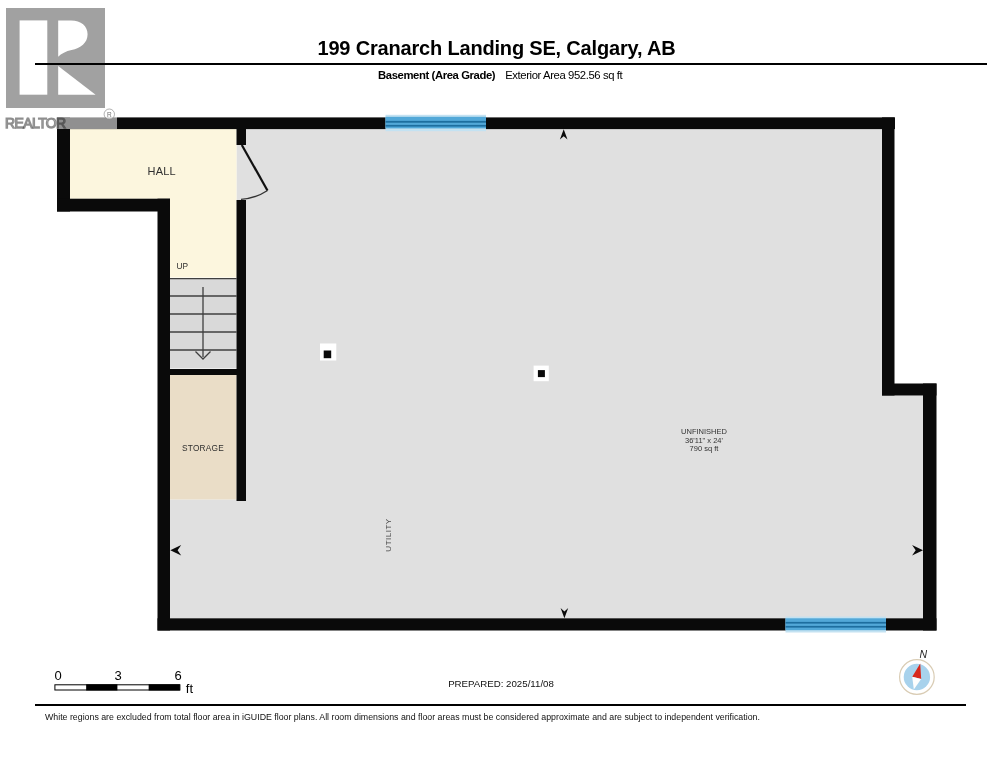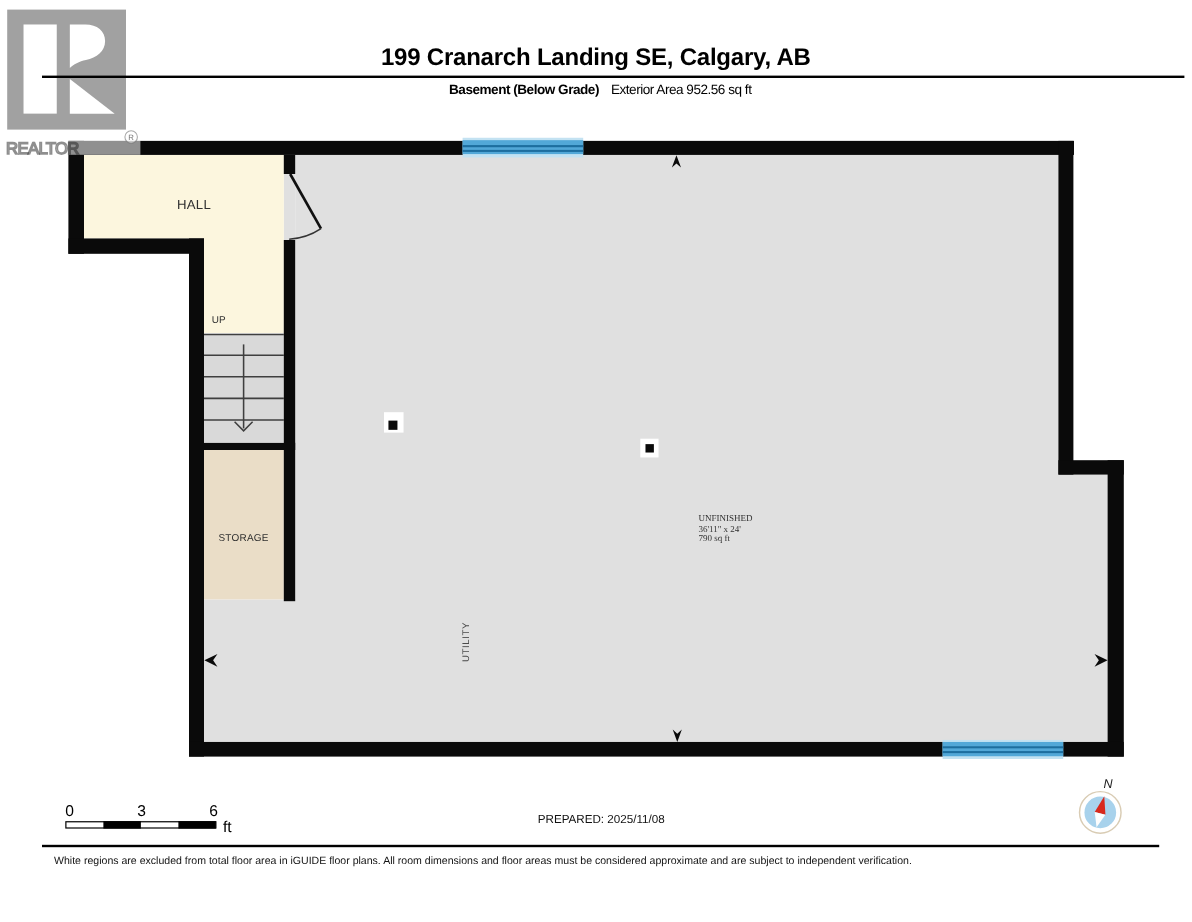--- a/index.html
+++ b/index.html
@@ -11,21 +11,21 @@
          letter-spacing:-0.18px;line-height:20px;color:#000;}
   #subtitle{top:69.8px;left:3.7px;width:993px;text-align:center;font-size:11.3px;letter-spacing:-0.4px;line-height:11.3px;color:#000;}
   #subtitle .b{font-weight:bold;}
   #subtitle .gap{display:inline-block;width:10px;letter-spacing:0;}
   #rule1{top:62.5px;left:35px;width:952px;height:2.6px;background:#000;}
   #hall{left:147.5px;top:167.3px;width:100px;text-align:left;font-size:11px;line-height:8.3px;
         letter-spacing:0.2px;color:#2f2f2f;}
   #up{left:176.5px;top:261.6px;width:100px;font-size:8.3px;line-height:8.3px;color:#2f2f2f;}
   #storage{left:153px;top:433.1px;width:100px;text-align:center;font-size:8.3px;line-height:8.3px;
            letter-spacing:0.2px;color:#2f2f2f;margin-top:11px;}
-  #unf{left:582px;top:428.3px;width:200px;text-align:left;font-size:7.5px;line-height:8.5px;color:#333;font-family:Liberation Serif, serif;}
+  #unf{left:604px;top:428.3px;width:200px;text-align:center;font-size:7.5px;line-height:8.5px;color:#333;}
   #utility{left:338.8px;top:530px;width:100px;height:10px;text-align:center;font-size:8px;color:#4a4a4a;
            letter-spacing:0.5px;transform:rotate(-90deg);}
   #prepared{left:4.5px;top:678.7px;width:993px;text-align:center;font-size:9.7px;line-height:9.7px;color:#111;}
   #rule2{top:704.2px;left:35px;width:931px;height:2.2px;background:#000;}
   #disclaimer{left:45px;top:712.6px;font-size:8.8px;line-height:8.8px;color:#111;}
   #sb0{left:43px;top:668.9px;width:30px;text-align:center;font-size:13px;line-height:13px;color:#000;}
   #sb3{left:103px;top:668.9px;width:30px;text-align:center;font-size:13px;line-height:13px;color:#000;}
   #sb6{left:163px;top:668.9px;width:30px;text-align:center;font-size:13px;line-height:13px;color:#000;}
   #sbft{left:185.8px;top:681.6px;font-size:13px;line-height:13px;color:#000;}
   #logosq{left:6.4px;top:7.6px;width:98.2px;height:100.1px;background:#a1a1a1;}
@@ -103,21 +103,21 @@
   <div id="logosq" class="abs">
     <svg width="98.2" height="100.1" viewBox="6.4 7.6 98.2 100.1">
       <rect x="20" y="20" width="27.7" height="74.3" fill="#fff"></rect>
       <path d="M58.6,20 L71.5,20 C81.5,20 88,25.5 88,33.8 C88,42.5 81,47.8 72,49.6
                C66.5,50.7 61.5,53.3 58.6,56.3 Z" fill="#fff"></path>
       <path d="M58.6,65.5 L96,94.3 L58.6,94.3 Z" fill="#fff"></path>
     </svg>
   </div>
   <div id="title" class="abs">199 Cranarch Landing SE, Calgary, AB</div>
   <div id="rule1" class="abs"></div>
-  <div id="subtitle" class="abs"><span class="b">Basement (Below Grade)</span><span class="gap"></span>Exterior Area 952.56 sq ft</div>
+  <div id="subtitle" class="abs"><span class="b">Basement (Area Grade)</span><span class="gap"></span>Exterior Area 952.56 sq ft</div>
 
   <div id="wmband" class="abs"></div>
   <div id="realtor" class="abs">REALTOR</div>
   <svg class="abs" style="left:102.3px;top:107px" width="16" height="16" viewBox="0 0 16 16">
     <circle cx="7.3" cy="7.2" r="5.2" fill="rgba(255,255,255,0.5)" stroke="rgba(110,110,110,0.6)" stroke-width="0.9"></circle>
     <text x="7.3" y="9.6" font-size="6.5" text-anchor="middle" fill="rgba(60,60,60,0.75)" font-family="Liberation Sans">R</text>
   </svg>
 
   <div id="hall" class="abs">HALL</div>
   <div id="up" class="abs">UP</div>

